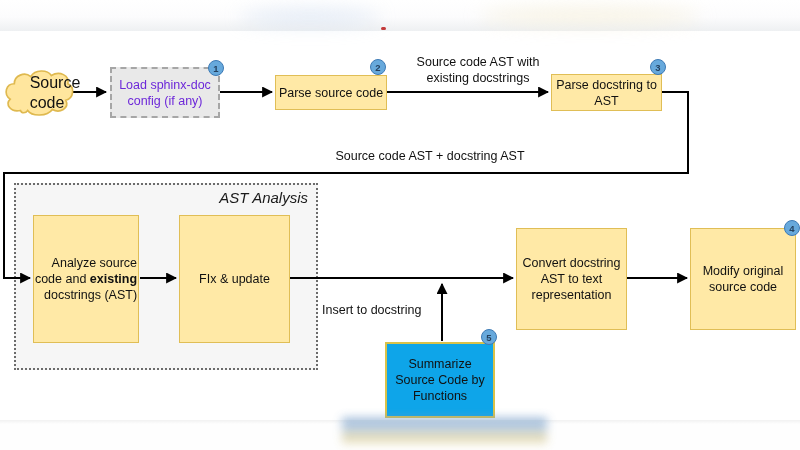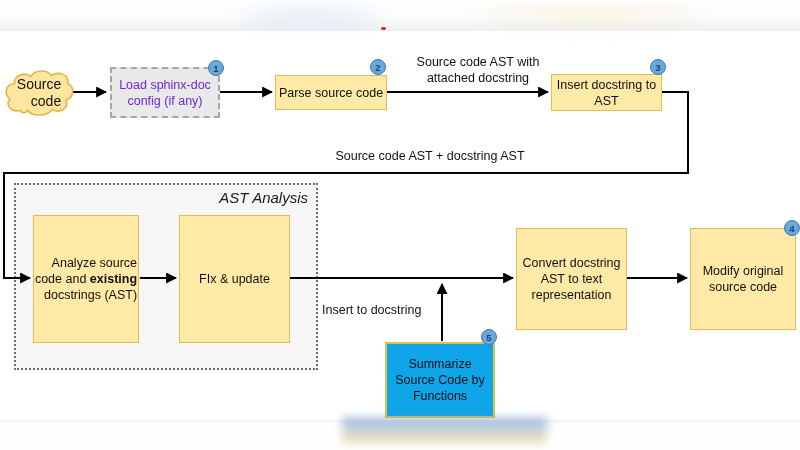--- a/index.html
+++ b/index.html
@@ -39,22 +39,22 @@
   .n-load{left:110px;top:67px;width:110px;height:51px;}
   .n-parse-doc{left:551px;top:74px;width:111px;height:37px;}
   .n-analyze{left:33px;top:215px;width:106px;height:128px;text-align:right;}
   .n-fix{left:179px;top:215px;width:111px;height:128px;}
   .n-convert{left:516px;top:228px;width:111px;height:102px;}
   .n-modify{left:690px;top:228px;width:106px;height:102px;}
   .n-summarize{left:385px;top:342px;width:110px;height:76px;}
 
   
   .cloud-wrap{position:absolute;left:3px;top:67px;width:72px;height:52px;z-index:3;}
-  .cloud-label{position:absolute;left:0;top:0;width:100%;height:100%;display:flex;align-items:center;justify-content:center;
-    font-size:14px;line-height:1.25;text-align:right;white-space:pre-line;color:#111;}
+  .cloud-label{position:absolute;left:16px;top:0;width:100%;height:100%;display:flex;align-items:center;justify-content:center;
+    font-size:16px;line-height:1.25;text-align:left;white-space:pre-line;color:#111;}
 
   
   .badge{position:absolute;width:16px;height:16px;border-radius:50%;background:#67a9dc;border:1.5px solid #3d7ab5;
     box-sizing:border-box;display:flex;align-items:center;justify-content:center;
     font-size:9.5px;font-weight:bold;color:#24415f;z-index:4;}
   .b1{left:208px;top:60px;} .b2{left:370px;top:59px;} .b3{left:650px;top:59px;}
   .b4{left:784px;top:220px;} .b5{left:481px;top:329px;}
 
   
   .edge-label{position:absolute;color:#111;font-size:12.5px;line-height:1.25;z-index:3;}
@@ -100,21 +100,21 @@
   <div class="node dashed n-load">
     <span>Load sphinx-doc
 config (if any)</span>
   </div>
 
   <div class="node n-parse-source">
     <span>Parse source code</span>
   </div>
 
   <div class="node n-parse-doc">
-    <span>Insert docstring to
+    <span>Parse docstring to
 AST</span>
   </div>
 
   <div class="node n-analyze">
     <span><span>Analyze source
 code and</span><span class="bold"> existing</span><span>
 docstrings (AST)</span></span>
   </div>
 
   <div class="node n-fix">
@@ -138,21 +138,21 @@
 Functions</span>
   </div>
 
   <div class="badge b1">1</div>
   <div class="badge b2">2</div>
   <div class="badge b3">3</div>
   <div class="badge b4">4</div>
   <div class="badge b5">5</div>
 
   <div class="edge-label el-1">Source code AST with
-attached docstring</div>
+existing docstrings</div>
   <div class="edge-label el-2">Source code AST + docstring AST</div>
   <div class="edge-label el-3">Insert to docstring</div>
 
   <div class="top-strip">
     <div class="tint blue"></div>
     <div class="tint warm"></div>
   </div>
   <div class="red-dot"></div>
 
   <div class="bottom-strip">

